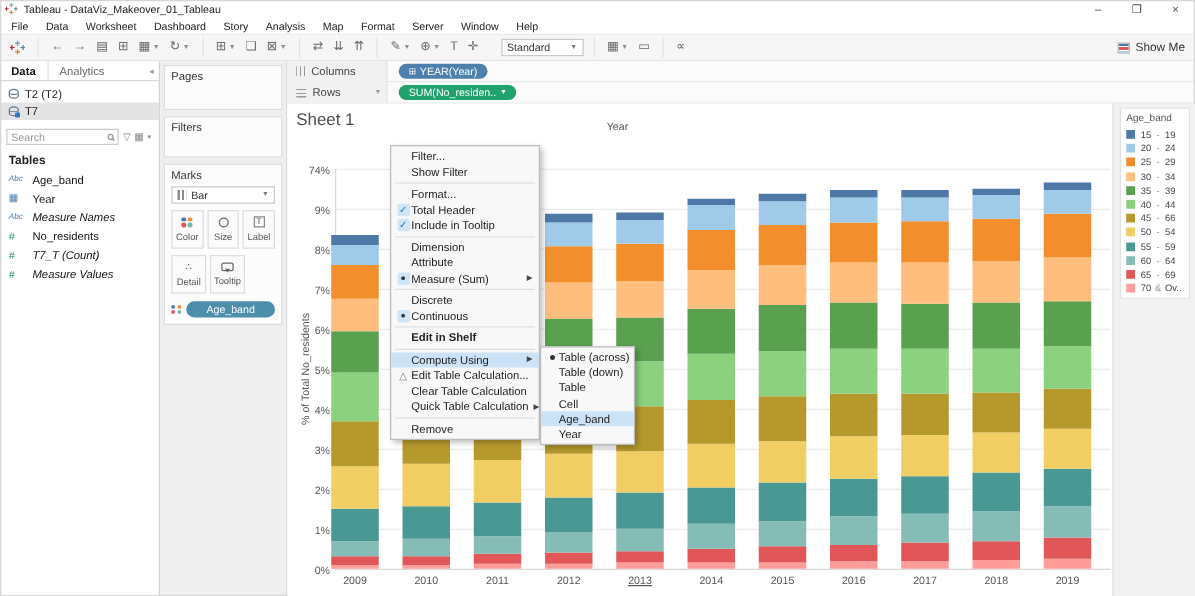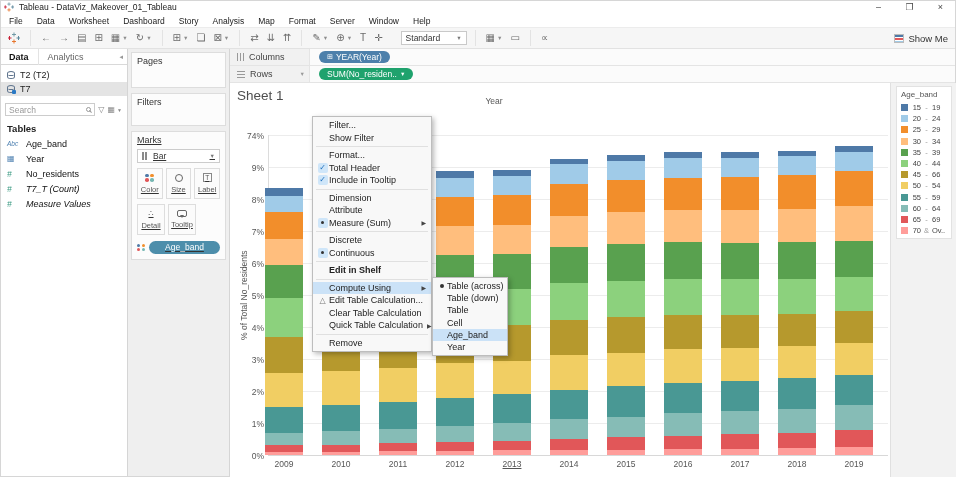--- a/index.html
+++ b/index.html
@@ -62,21 +62,21 @@
   .fi { width:15px; flex:0 0 auto; text-align:left; }
   .fi-abc { color:#4f81b1; font-size:6.5px; font-style:italic; }
   .fi-cal { color:#4f81b1; font-size:8px; }
   .fi-num { color:#3a9a82; font-size:8.5px; font-style:italic; }
 
   
   .cards-pane { width:102px; background:#efefef; border-right:1px solid #d5d5d5; padding:3px 3px 0; display:flex; flex-direction:column; gap:5px; }
   .card { background:#fcfcfc; border:1px solid #ddd; padding:3px 5px; font-size:9px; color:#333; }
   .card-pages { height:36px; }
   .card-filters { height:33px; }
-  .card-marks { height:129px;text-decoration:underline; }
+  .card-marks { height:129px; }
   .mark-type { margin-top:4px; height:14px; border:1px solid #ccc; background:#fff; display:flex; align-items:center; gap:4px; padding:0 4px; font-size:8.5px;justify-content:space-between; }
   .bar-mini-icon { width:7px; height:8px; background:repeating-linear-gradient(90deg,#8a8a8a 0 2px,transparent 2px 3.5px); align-self:flex-end; margin-bottom:2px; }
   .mark-type .mt-caret { margin-left:auto; font-size:5.5px; color:#777; }
   .marks-grid { display:flex; gap:3px; margin-top:5px; }
   .mark-btn { width:28px; height:31px; border:1px solid #ddd; background:#fbfbfb; display:flex; flex-direction:column; align-items:center; justify-content:center; gap:3px; font-size:7.5px; color:#555; }
   .dots4 { display:grid; grid-template-columns:4px 4px; grid-gap:1px; }
   .dots4 span { width:3.5px; height:3.5px; border-radius:50%; }
   .ring-icon { width:8px; height:8px; border:1px solid #666; border-radius:50%; }
   .tbox-icon { width:9px; height:9px; border:1px solid #888; font-size:6.5px; display:flex; align-items:center; justify-content:center; color:#555; }
   .detail-icon { font-size:8px; color:#555; line-height:8px; }
@@ -327,20 +327,24 @@
     </div>
     <div class="tables-label">Tables</div>
     <div id="fields-list">
         <div class="field">
           <span class="fi fi-abc">Abc</span>
           <span class="f-label">Age_band</span>
         </div>
         <div class="field">
           <span class="fi fi-cal">▦</span>
           <span class="f-label">Year</span>
+        </div>
+        <div class="field italic">
+          <span class="fi fi-abc">Abc</span>
+          <span class="f-label">Measure Names</span>
         </div>
         <div class="field">
           <span class="fi fi-num">#</span>
           <span class="f-label">No_residents</span>
         </div>
         <div class="field italic">
           <span class="fi fi-num">#</span>
           <span class="f-label">T7_T (Count)</span>
         </div>
         <div class="field italic">

